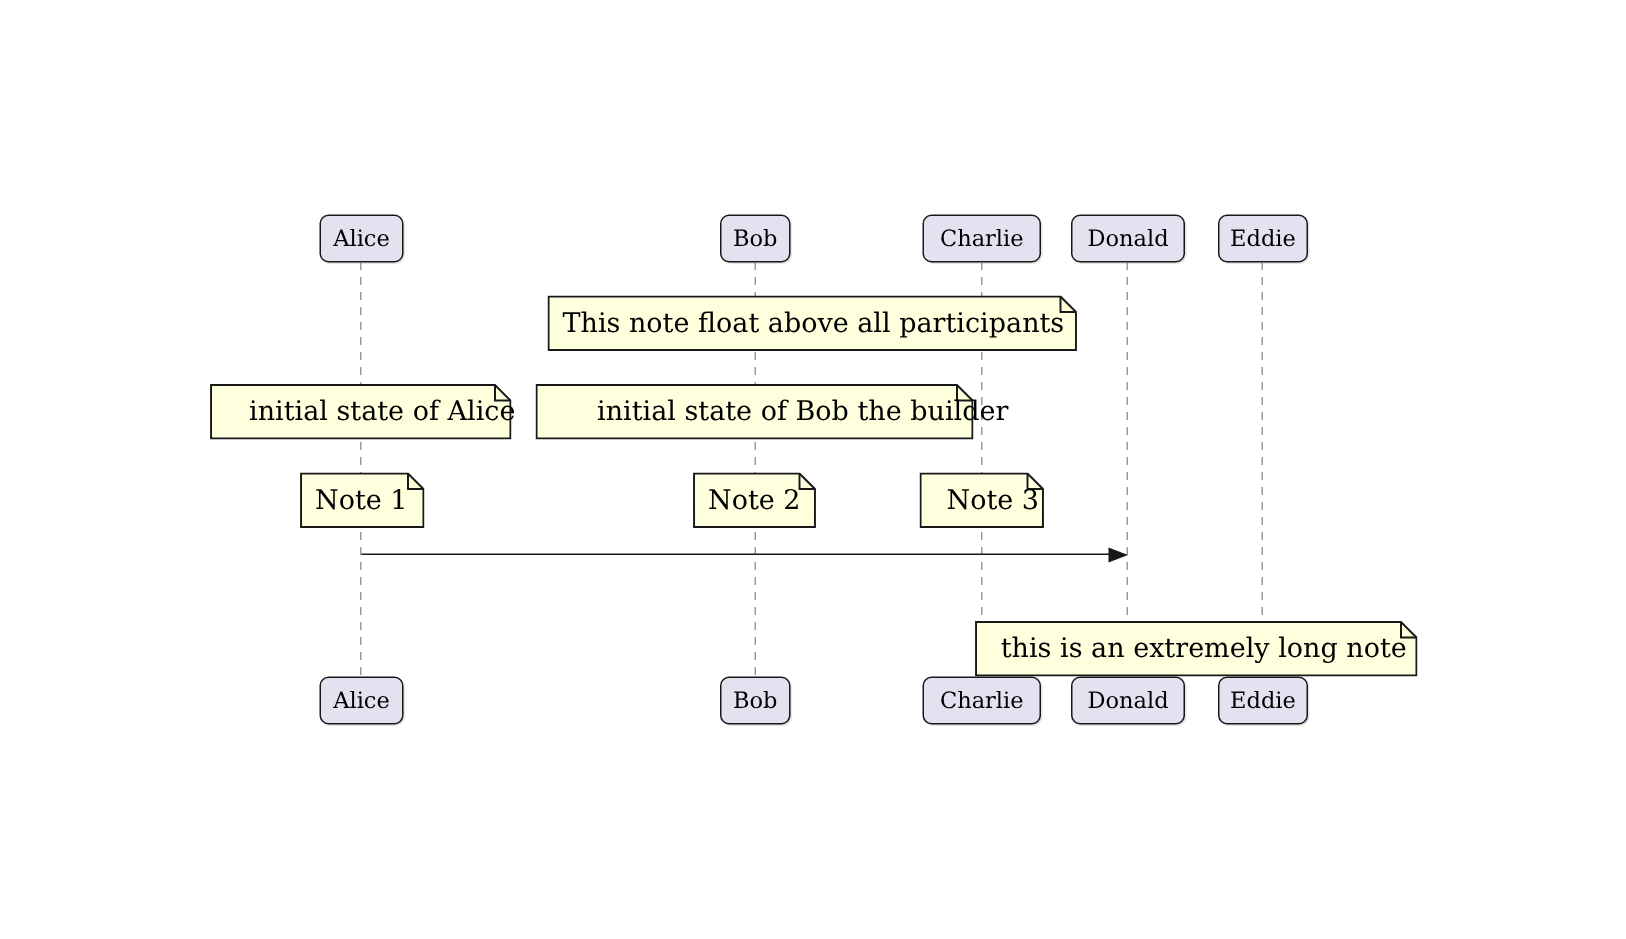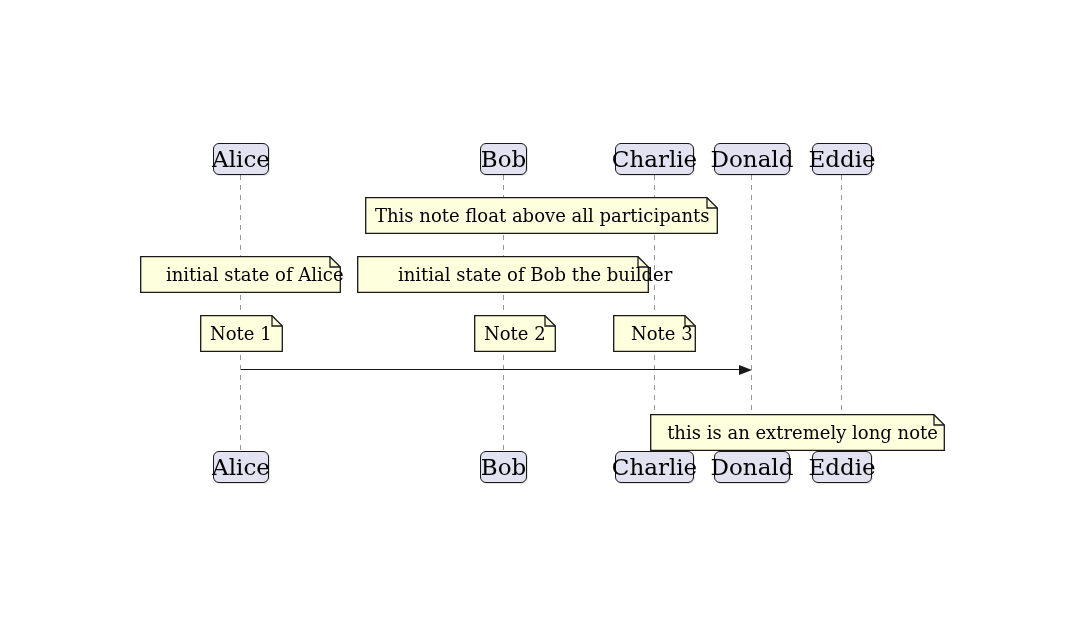--- a/index.html
+++ b/index.html
@@ -18,21 +18,21 @@
     z-index:1;
   }
   .participant{
     position:absolute;
     height:32px;
     background:var(--participant_fill,#E2E2F0);
     border:1.5px solid var(--participant_border,#181818);
     border-radius:6px;
     box-sizing:border-box;
     display:flex;align-items:center;justify-content:center;
-    font-size:23px;
+    font-size:15px;
     z-index:3;
     box-shadow:1px 1px 0 rgba(0,0,0,0.10);
   }
   .note{
     position:absolute;
     height:37px;
     box-sizing:border-box;
     display:flex;align-items:center;
     padding-left:10px;
     font-size:18px;
@@ -99,21 +99,21 @@
       </svg>
     <span class="note-text">initial state of Bob the builder</span>
   </div>
   <div class="note" style="left:200px;top:315px;width:83px;align-items:center;">
       <svg width="83" height="37" class="note-bg">
         <path d="M0.7 0.7 L72 0.7 L82.3 11 L82.3 36.3 L0.7 36.3 Z" fill="#FEFFDD" stroke="#181818" stroke-width="1.3"></path>
         <path d="M72 0.7 L72 11 L82.3 11" fill="none" stroke="#181818" stroke-width="1.3"></path>
       </svg>
     <span class="note-text">Note 1</span>
   </div>
-  <div class="note" style="left:462px;top:315px;width:62px;margin-left:12px;">
+  <div class="note" style="left:462px;top:315px;width:62px;">
       <svg width="82" height="37" class="note-bg">
         <path d="M0.7 0.7 L71 0.7 L81.3 11 L81.3 36.3 L0.7 36.3 Z" fill="#FEFFDD" stroke="#181818" stroke-width="1.3"></path>
         <path d="M71 0.7 L71 11 L81.3 11" fill="none" stroke="#181818" stroke-width="1.3"></path>
       </svg>
     <span class="note-text">Note 2</span>
   </div>
   <div class="note" style="left:613px;top:315px;width:83px;padding-left:18px;">
       <svg width="83" height="37" class="note-bg">
         <path d="M0.7 0.7 L72 0.7 L82.3 11 L82.3 36.3 L0.7 36.3 Z" fill="#FEFFDD" stroke="#181818" stroke-width="1.3"></path>
         <path d="M72 0.7 L72 11 L82.3 11" fill="none" stroke="#181818" stroke-width="1.3"></path>

